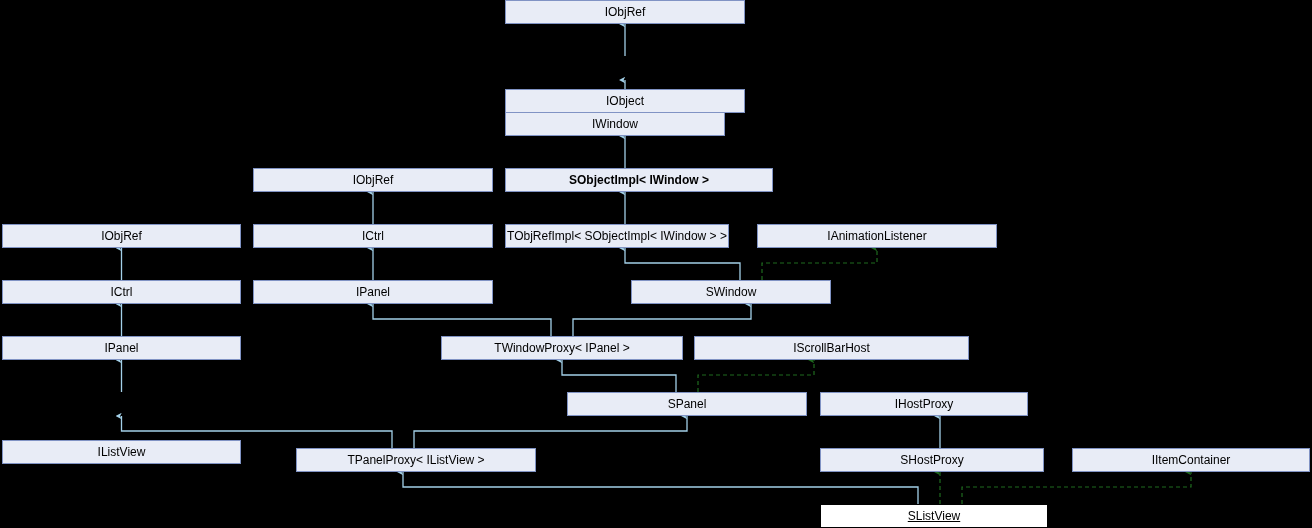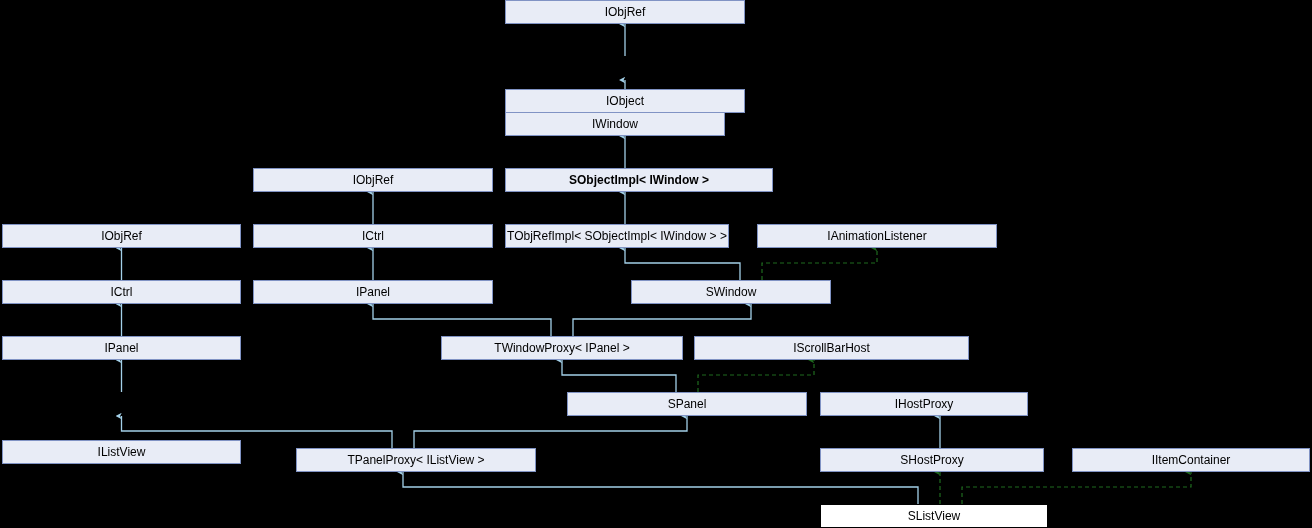--- a/index.html
+++ b/index.html
@@ -92,15 +92,15 @@
       <div class="node" style="left: 631px; top: 280px; width: 200px;">SWindow</div>
       <div class="node" style="left: 2px; top: 336px; width: 239px;">IPanel</div>
       <div class="node" style="left: 441px; top: 336px; width: 242px;">TWindowProxy&lt; IPanel &gt;</div>
       <div class="node" style="left: 694px; top: 336px; width: 275px;">IScrollBarHost</div>
       <div class="node" style="left: 2px; top: 392px; width: 239px; margin-top: 48px;">IListView</div>
       <div class="node" style="left: 567px; top: 392px; width: 240px;">SPanel</div>
       <div class="node" style="left: 820px; top: 392px; width: 208px;">IHostProxy</div>
       <div class="node" style="left: 283px; top: 448px; width: 240px; margin-left: 13px;">TPanelProxy&lt; IListView &gt;</div>
       <div class="node" style="left: 820px; top: 448px; width: 224px;">SHostProxy</div>
       <div class="node" style="left: 1072px; top: 448px; width: 238px;">IItemContainer</div>
-      <div class="node highlight" style="left: 820px; top: 504px; width: 228px;">SListView</div>
+      <div class="node highlight" style="left: 820px; top: 504px; width: 228px; text-decoration: underline;">SListView</div>
     </div>
 </div>
 
 </body></html>

